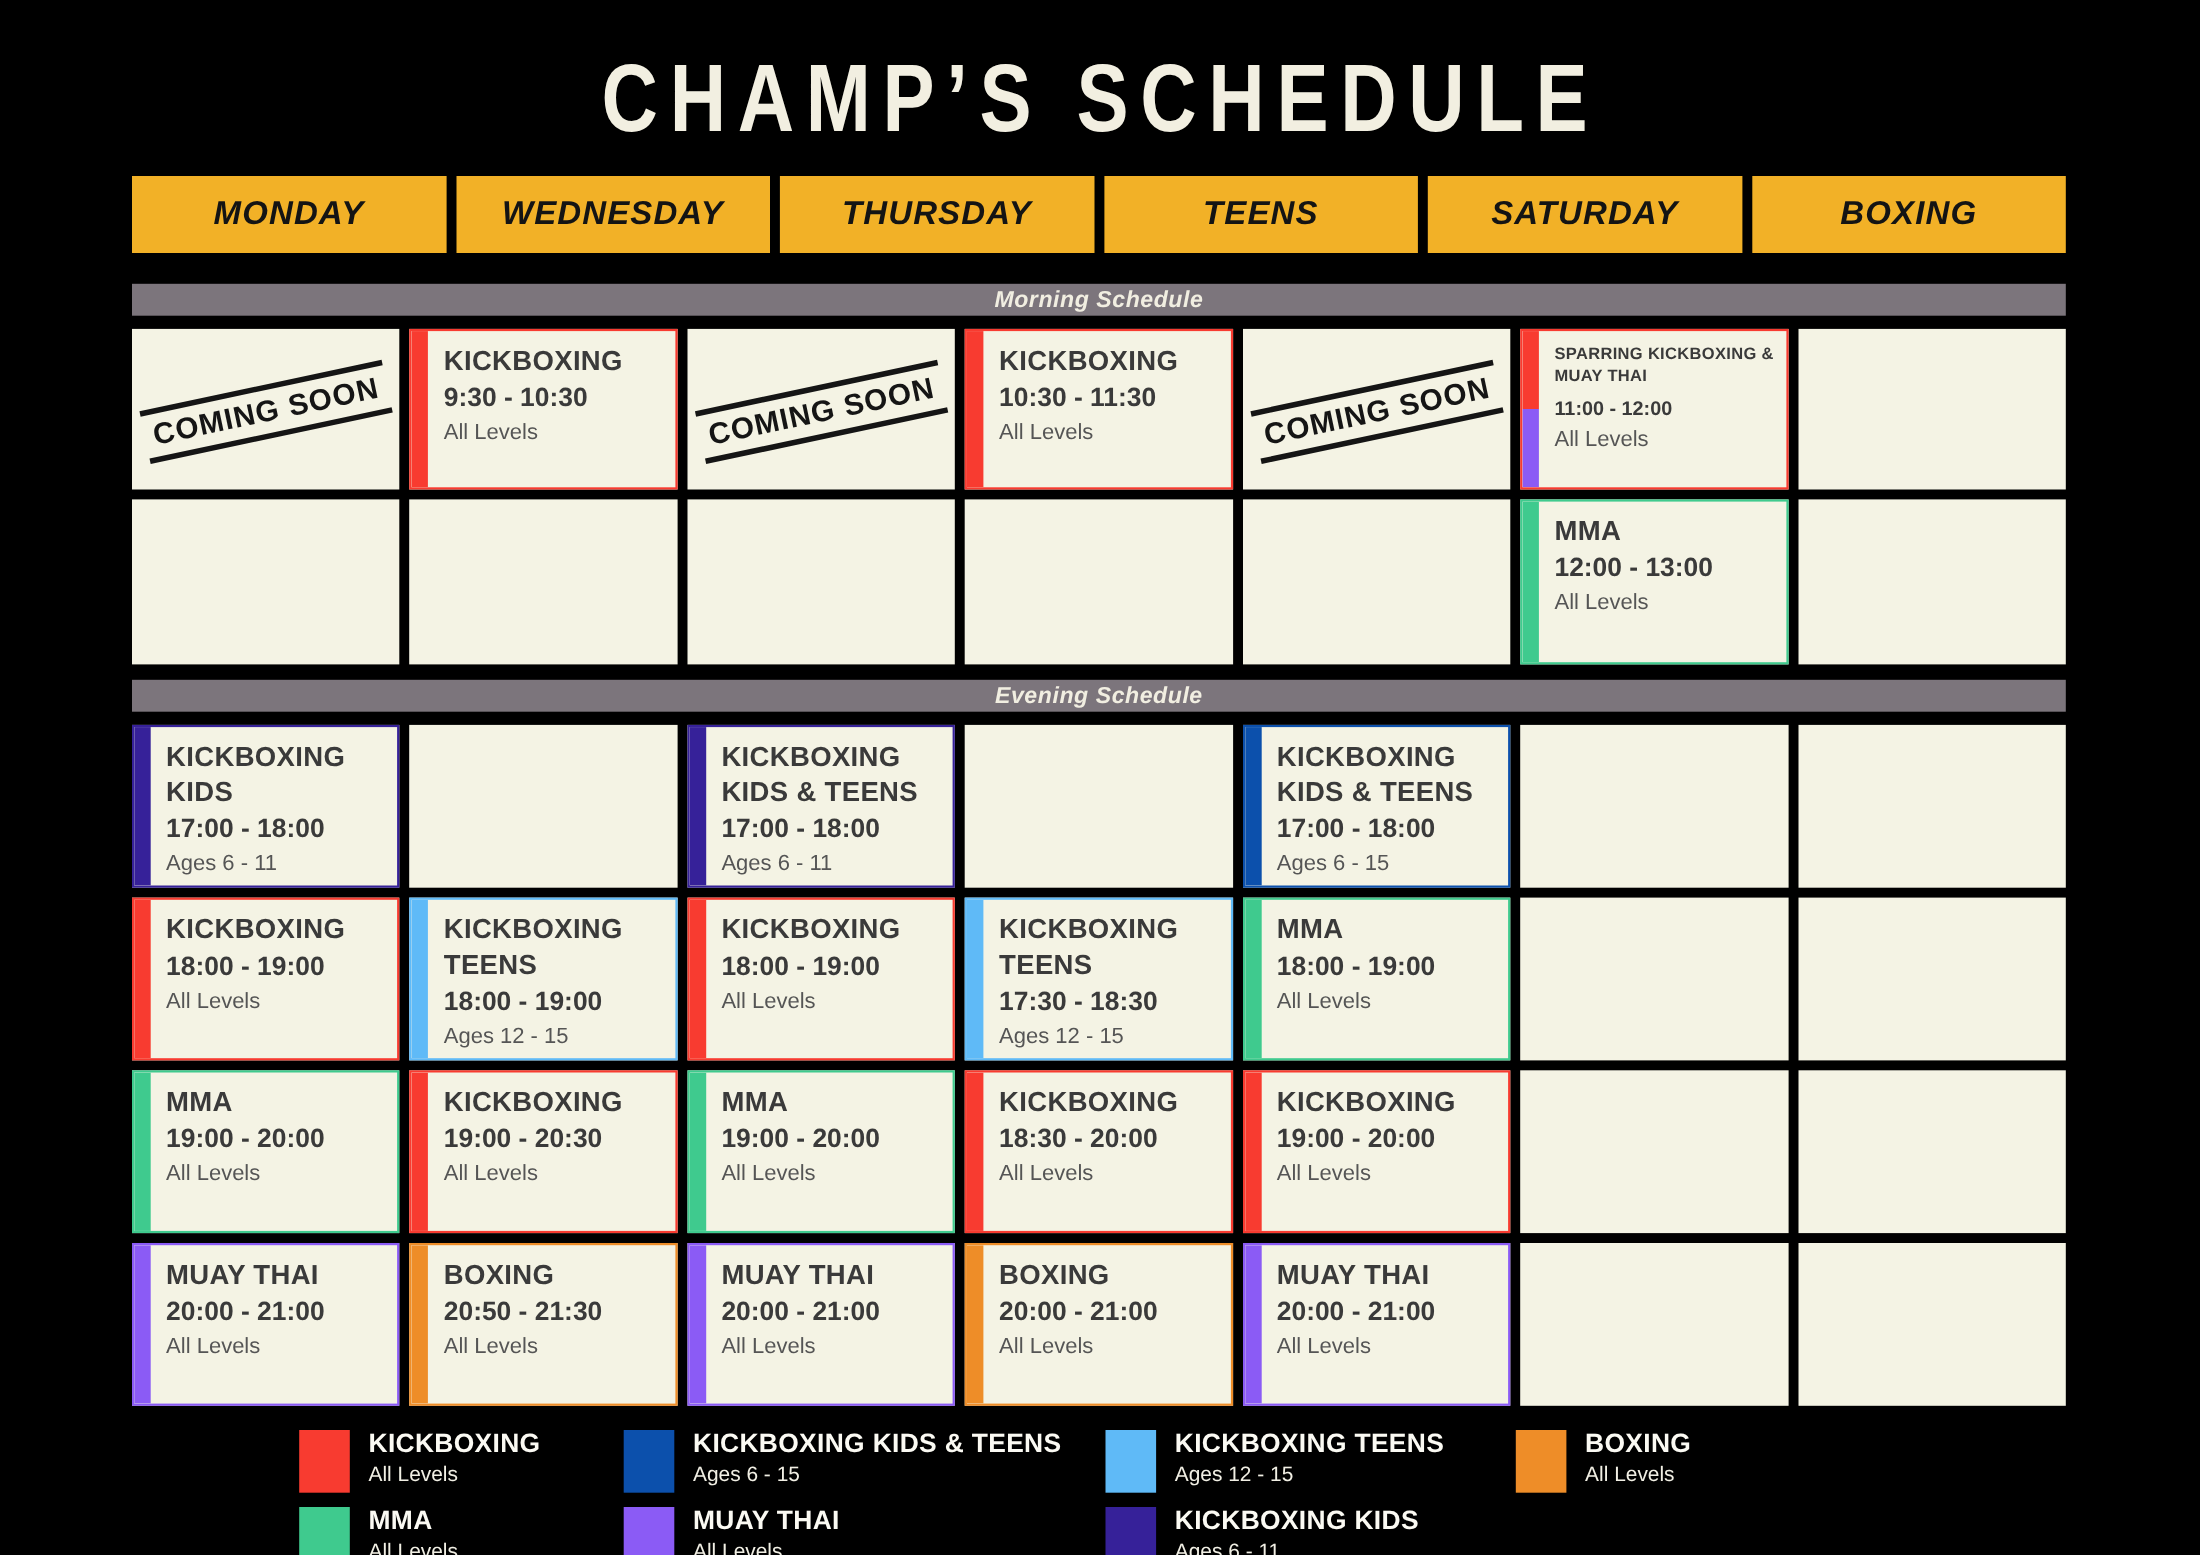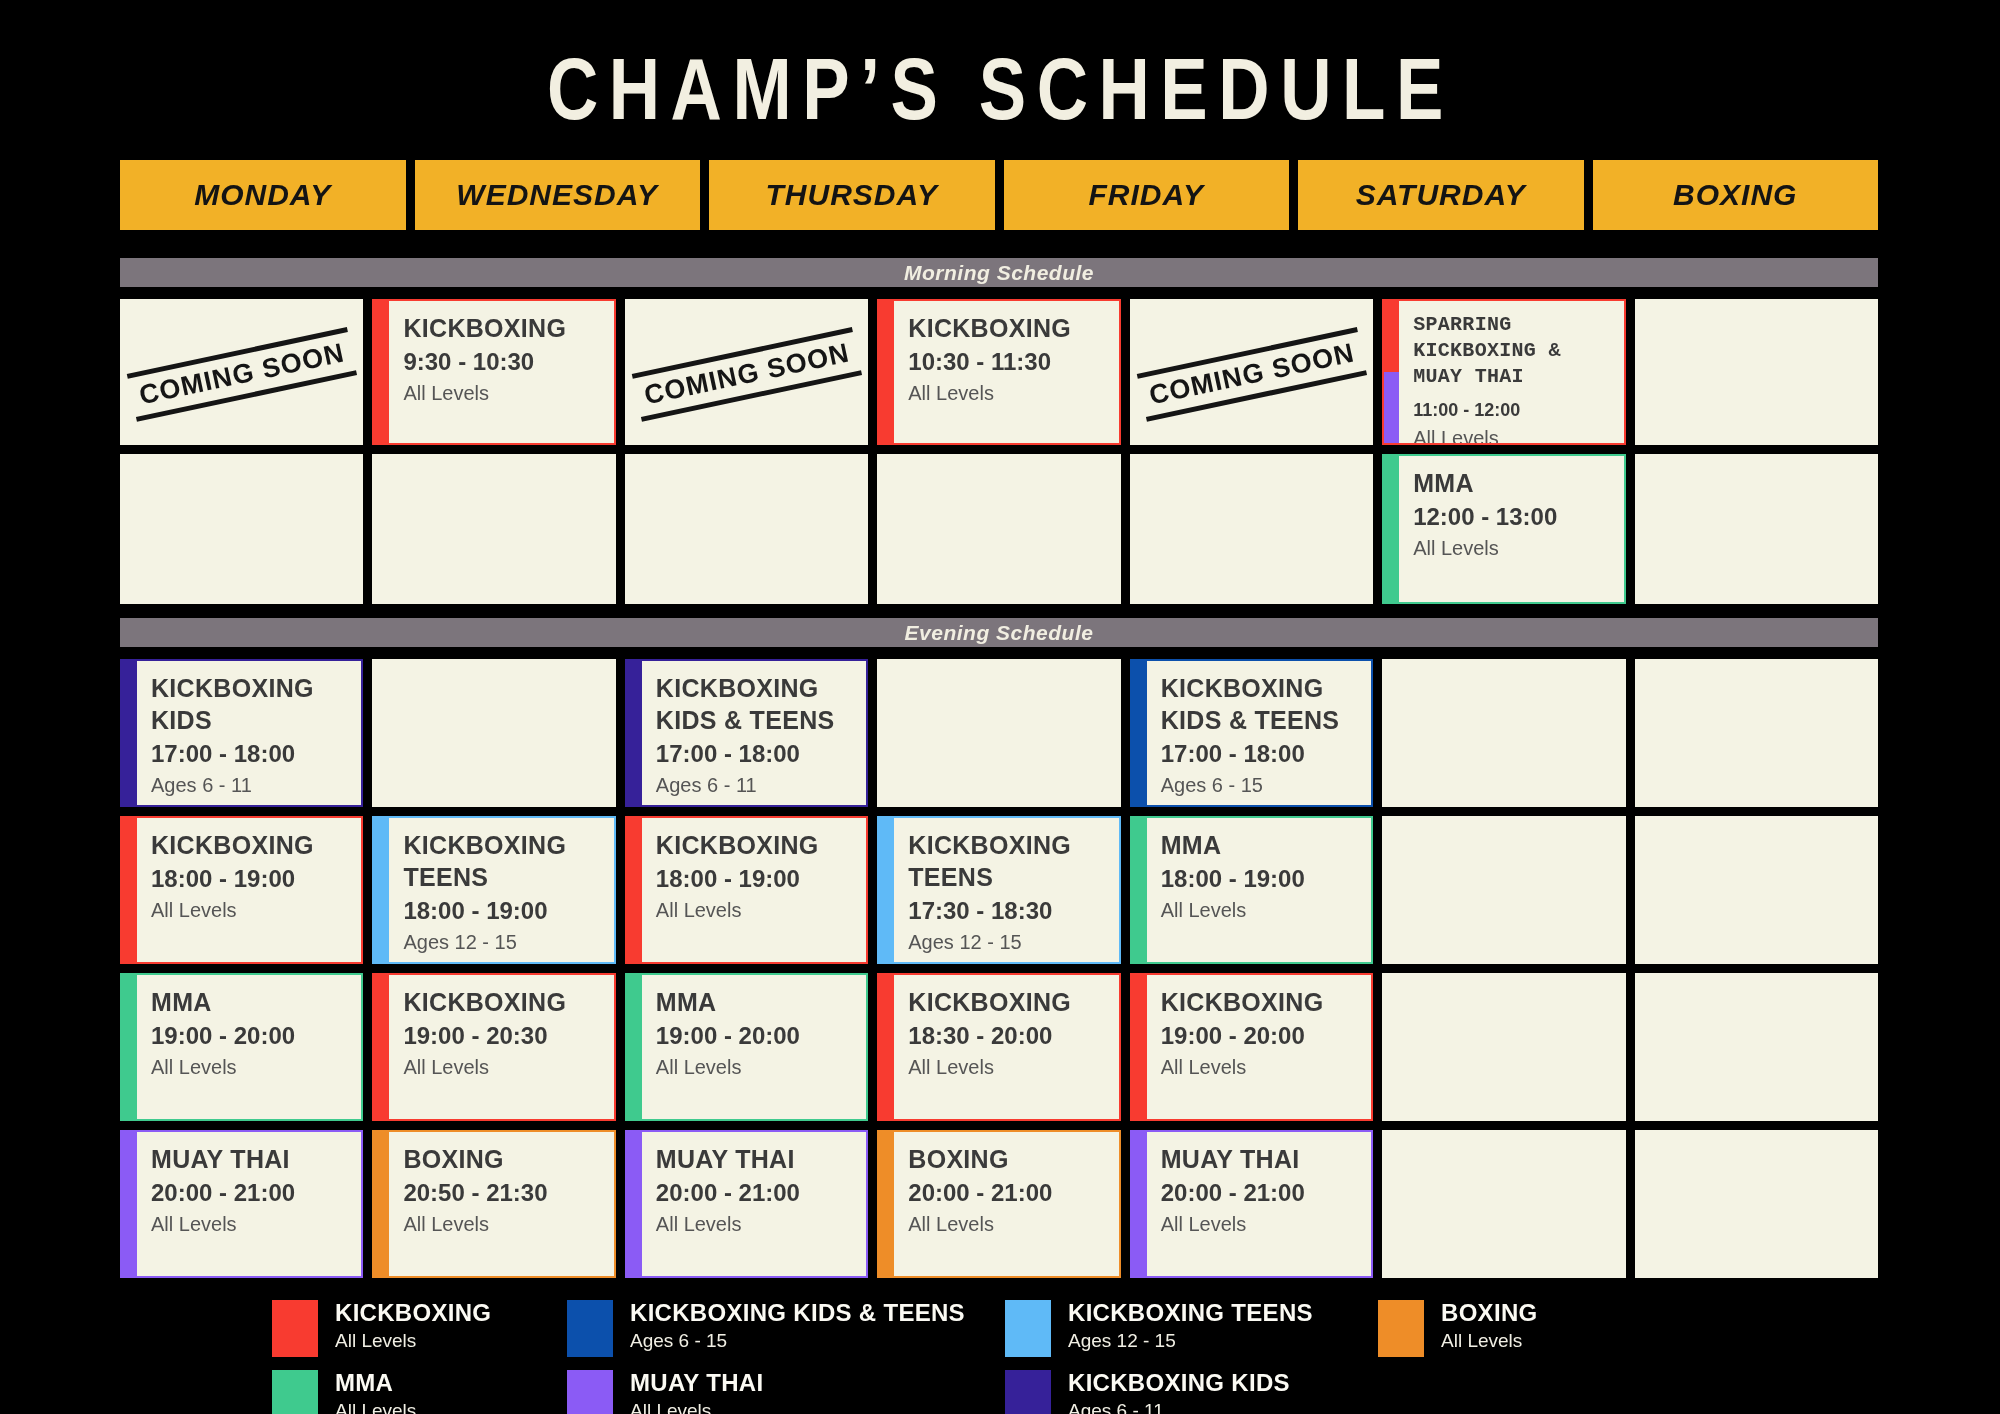--- a/index.html
+++ b/index.html
@@ -65,21 +65,21 @@
 
   .stripe { position:absolute; left:0; top:0; bottom:0; width:15px; }
 
   .cell-content { padding:11px 10px 0 29px; }
   .c-title {
     font-size:25px; font-weight:800; color:#3a3a3a;
     line-height:1.28; letter-spacing:.3px;
   }
   .c-time  { font-size:24px; font-weight:700; color:#3a3a3a; margin-top:4px; }
   .c-level { font-size:20px; font-weight:400; color:#555; margin-top:6px; }
-  .c-title-small { font-size:20px; line-height:1.3;font-family:Liberation Mono, monospace; }
+  .c-title-small { font-size:15px; line-height:1.3; }
   .c-time-small  { font-size:18px; margin-top:10px; }
 
   .stamp-wrap { height:100%; display:flex; align-items:center; justify-content:center; }
   .stamp {
     transform:rotate(-12deg) translateY(2px);
     border-top:5px solid #151515;
     border-bottom:5px solid #151515;
     padding:4px 8px;
     font-size:27px; font-weight:800; color:#151515;
     letter-spacing:1px; white-space:nowrap;
@@ -95,21 +95,21 @@
 </head>
 <body>
 
 <div class="page">
   <h1 class="title"><span>CHAMP’S SCHEDULE</span></h1>
   <div class="content">
     <div class="days">
         <div class="day">MONDAY</div>
         <div class="day">WEDNESDAY</div>
         <div class="day">THURSDAY</div>
-        <div class="day">FRIDAY</div>
+        <div class="day">TEENS</div>
         <div class="day">SATURDAY</div>
         <div class="day">BOXING</div>
       </div>
     <div>
         <div class="banner">Morning Schedule</div>
         <div class="grid grid-morning">
           <div class="cell">
             <div class="stamp-wrap">
               <div class="stamp">COMING SOON</div>
             </div>

